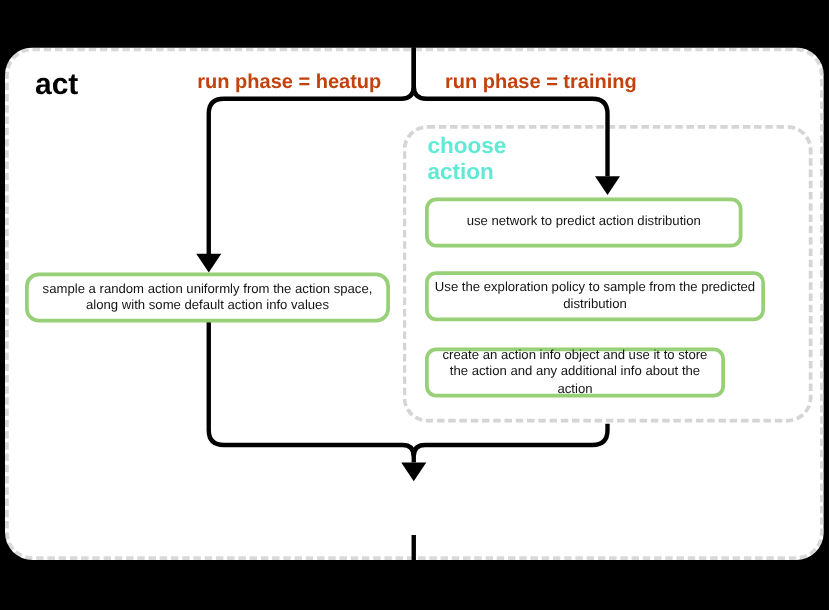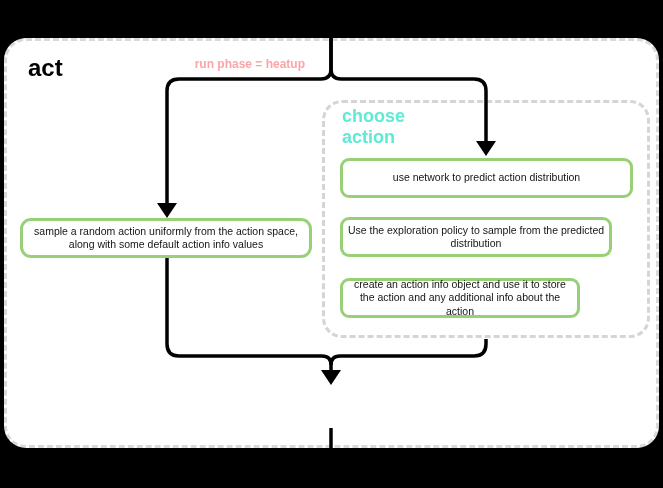--- a/index.html
+++ b/index.html
@@ -10,21 +10,21 @@
   .canvas {
     position:absolute; left:4px; top:38px; width:655px; height:410px;
     box-sizing:border-box; background:#ffffff;
     border:3px dashed #d9d9d9; border-radius:22px;
   }
   .title-act {
     position:absolute; left:28px; top:54px;
     font-size:24px; font-weight:bold; color:#000;
   }
   .edge-label {
-    position:absolute; font-size:12px; font-weight:bold; color:#fca5a5;
+    position:absolute; font-size:16px; font-weight:bold; color:#c2410c;
     white-space:nowrap;
   }
   .edge-label.heatup  { left:150px; top:57px; width:155px; text-align:right; }
   .edge-label.training{ left:356px; top:57px; width:160px; text-align:left; }
   .group-box {
     position:absolute; left:322px; top:100px; width:328px; height:238px;
     box-sizing:border-box; background:#ffffff;
     border:3px dashed #d5d5d5; border-radius:20px;
   }
   .group-title {
@@ -33,35 +33,36 @@
   }
   .flow-svg { position:absolute; left:0; top:0; pointer-events:none; }
   .node {
     position:absolute; box-sizing:border-box; background:#ffffff;
     border:3px solid #97d077; border-radius:9px;
     display:flex; align-items:center; justify-content:center;
     text-align:center; font-size:10.5px; line-height:1.25; color:#141414;
     padding:0 4px;
   }
   .node.sample  { left:20px;  top:218px; width:292px; height:40px;border-radius:11px; }
-  .node.predict { left:340px; top:158px; width:293px; height:40px; }
+  .node.predict { left:340px; top:158px; width:254px; height:40px; }
   .node.explore { left:340px; top:217px; width:272px; height:40px; }
   .node.create  { left:340px; top:278px; width:240px; height:40px; }
   .node.filter  { left:187px; top:387px; width:290px; height:41px; }
 </style>
 </head>
 <body>
 
 <div class="stage">
 
   <div class="canvas"></div>
 
   <div class="title-act">act</div>
 
   <div class="edge-label heatup">run phase = heatup</div>
+  <div class="edge-label training">run phase = training</div>
 
   <div class="group-box"></div>
   <div class="group-title">choose action</div>
 
   <svg class="flow-svg" width="663" height="488" viewBox="0 0 663 488">
     <g fill="none" stroke="#000000" stroke-width="3.5">
       <path d="M331 38 V69 Q331 79 321 79 H179 Q167 79 167 91 V204"></path>
       <path d="M331 38 V69 Q331 79 341 79 H474 Q486 79 486 91 V141"></path>
       <path d="M167 257 V344 Q167 356 179 356 H322 Q331 356 331 365 V370"></path>
       <path d="M486 339 V344 Q486 356 474 356 H340 Q331 356 331 365"></path>

